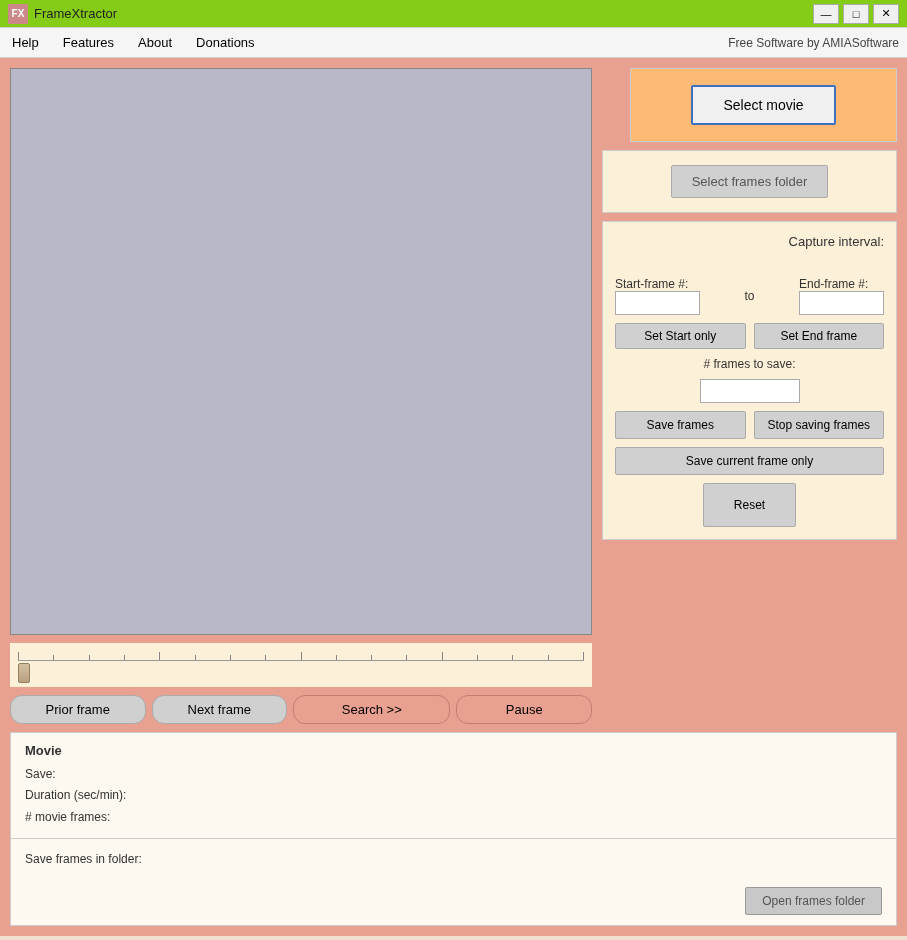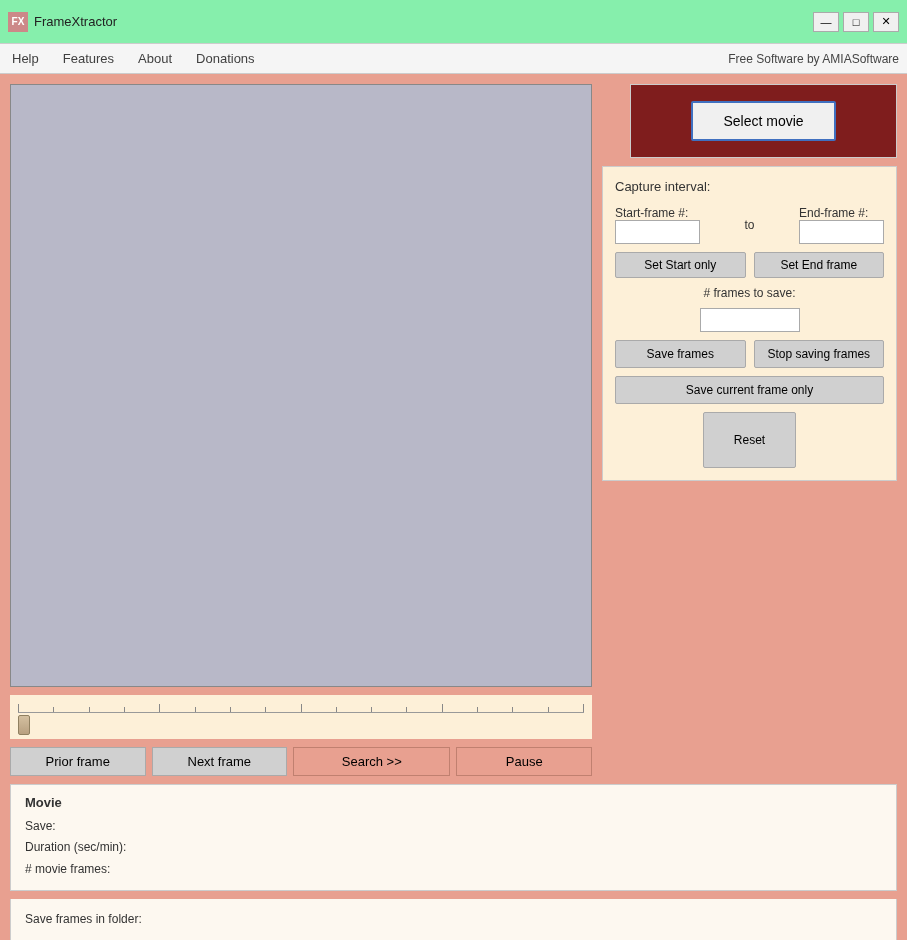--- a/index.html
+++ b/index.html
@@ -1,47 +1,47 @@
 <!DOCTYPE html>
 <html><head>
   <meta charset="utf-8">
   <style>
     * { box-sizing: border-box; margin: 0; padding: 0; font-family: 'Segoe UI', Arial, sans-serif; font-size: 13px; }
     body { width: 907px; height: 940px; background: #f0e0d0; overflow: hidden; }
 
     
     .title-bar {
       display: flex; align-items: center; justify-content: space-between;
-      background: #86efac; padding: 4px 8px; height: 44px;
+      background: #84cc16; padding: 4px 8px; height: 28px;
       border-bottom: 1px solid #ccc;
     }
     .title-bar-left { display: flex; align-items: center; gap: 6px; }
     .app-icon { width: 20px; height: 20px; background: #c88; display: flex; align-items: center; justify-content: center; font-size: 10px; color: white; font-weight: bold; }
     .title-text { font-size: 13px; color: #222; }
     .title-bar-controls { display: flex; gap: 4px; }
     .title-btn { width: 26px; height: 20px; background: #f0f0f0; border: 1px solid #aaa; cursor: pointer; display: flex; align-items: center; justify-content: center; font-size: 11px; }
 
     
     .menu-bar {
       display: flex; align-items: center; justify-content: space-between;
       background: #f5f5f5; padding: 4px 8px; height: 30px;
       border-bottom: 1px solid #ccc;
     }
     .menu-items { display: flex; gap: 16px; }
-    .menu-item { cursor: pointer; color: #404040; padding: 2px 4px; }
+    .menu-item { cursor: pointer; color: #000000; padding: 2px 4px; }
     .menu-right { color: #444; font-size: 12px; }
     .btn {
       padding: 6px 12px; background: #d0d0d0; border: 1px solid #aaa;
-      cursor: pointer; border-radius: 0; white-space: nowrap;
+      cursor: pointer; border-radius: 12px; white-space: nowrap;
     }
     .btn:disabled, .btn.disabled { background: #d8d8d8; color: #888; cursor: default; }
 
     
     .select-movie-panel {
-      background: #7f1d1d; border: 1px solid #ccc; padding: 16px 20px;
+      background: #fdba74; border: 1px solid #ccc; padding: 16px 20px;
       display: flex; align-items: center; justify-content: center; margin-left: 28px;
     }
     .btn-select-movie {
       padding: 10px 30px; background: #f0f0f0; border: 2px solid #4070c0;
       cursor: pointer; font-size: 14px; border-radius: 2px;
     }
 
     
     .select-folder-panel {
       background: #fdf0d8; border: 1px solid #ccc; padding: 14px 12px;
@@ -50,39 +50,39 @@
     .btn-select-folder {
       padding: 8px 20px; background: #d0d0d0; border: 1px solid #aaa;
       cursor: pointer; color: #555; border-radius: 2px;
     }
 
     
     .capture-panel {
       background: #fdf0d8; border: 1px solid #ccc; padding: 12px;
       display: flex; flex-direction: column; gap: 8px;
     }
-    .capture-title { text-align: left; font-weight: normal; color: #333; margin-bottom: 4px; }
+    .capture-title { text-align: right; font-weight: normal; color: #333; margin-bottom: 20px; }
     .frame-range-row { display: flex; align-items: center; gap: 22px; justify-content: space-between; }
     .frame-label { font-size: 12px; color: #333; }
     .frame-input {
       width: 85px; height: 24px; border: 1px solid #aaa; background: white;
       padding: 2px 4px;
     }
     .to-label { font-size: 12px; color: #333; text-align: center; }
     .frame-buttons-row { display: flex; gap: 8px; justify-content: space-between; }
     .btn-frame { padding: 5px 10px; background: #d0d0d0; border: 1px solid #aaa; cursor: pointer; border-radius: 2px; font-size: 12px; flex: 1; }
     .frames-save-label { text-align: center; font-size: 12px; color: #333; }
     .frames-save-input-row { display: flex; justify-content: center; }
     .frames-save-input { width: 100px; height: 24px; border: 1px solid #aaa; background: white; padding: 2px 4px; }
     .save-buttons-row { display: flex; gap: 8px; justify-content: space-between; }
     .btn-save { padding: 6px 2px; background: #d0d0d0; border: 1px solid #aaa; cursor: pointer; border-radius: 2px; font-size: 12px; flex: 1; }
     .save-current-row { display: flex; justify-content: center; }
     .btn-save-current { padding: 6px 29px; background: #d0d0d0; border: 1px solid #aaa; cursor: pointer; border-radius: 2px; font-size: 12px; width: 100%; }
     .reset-row { display: flex; justify-content: center; }
-    .btn-reset { padding: 20px 30px; background: #d0d0d0; border: 1px solid #aaa; cursor: pointer; border-radius: 2px; font-size: 12px; }
+    .btn-reset { padding: 14px 30px; background: #d0d0d0; border: 1px solid #aaa; cursor: pointer; border-radius: 2px; font-size: 12px; }
 
     
     .movie-info-panel {
       background: #fdf8f0; border: 1px solid #ddd; padding: 10px 14px;
     }
     .section-title { font-weight: bold; color: #333; margin-bottom: 6px; font-size: 13px; }
     .info-row { font-size: 12px; color: #333; line-height: 1.8; }
 
     
     .frames-info-panel {
@@ -92,21 +92,21 @@
     .btn-open-folder { padding: 6px 16px; background: #c8c8c8; border: 1px solid #999; cursor: pointer; border-radius: 2px; font-size: 12px; color: #555; }
 
     .full-layout {
       display: flex; flex-direction: column; height: calc(940px - 62px);
       background: #e8a090;
     }
     .top-section {
       display: flex; gap: 10px; padding: 10px 10px 0 10px; flex: 1; min-height: 0;
     }
     .bottom-section {
-      padding: 8px 10px 10px 10px; display: flex; flex-direction: column; gap: 8px;
+      padding: 8px 10px 10px 10px; display: flex; flex-direction: column; gap: 0;
     }
 
     .left-col {
       display: flex; flex-direction: column; gap: 8px; flex: 1; min-width: 0;
     }
     .preview-area {
       flex: 1; min-height: 0; background: #b8b8c8; border: 1px solid #888;
     }
     .scrubber-wrap {
       background: #fdf0d8; padding: 6px 8px; position: relative; height: 44px;
@@ -201,20 +201,23 @@
         <button class="btn btn-pause-main">Pause</button>
       </div>
     </div>
 
     <div class="right-col">
 
       <div class="select-movie-panel">
         <button class="btn-select-movie">Select movie</button>
       </div>
 
+      <div class="select-folder-panel">
+        <button class="btn-select-folder">Select frames folder</button>
+      </div>
 
       <div class="capture-panel">
         <div class="capture-title">Capture interval:</div>
         <div class="frame-range-row">
           <div>
             <div class="frame-label">Start-frame #:</div>
             <input type="text" class="frame-input" style="">
           </div>
           <span class="to-label">to</span>
           <div>
@@ -249,16 +252,19 @@
 
     <div class="movie-info-panel" style="border: 1px solid #ccc;">
       <div class="section-title">Movie</div>
       <div class="info-row">Save:</div>
       <div class="info-row">Duration (sec/min):</div>
       <div class="info-row"># movie frames:</div>
     </div>
 
     <div class="frames-info-panel" style="border: 1px solid #ccc; border-top: none;">
       <div class="info-row">Save frames in folder:</div>
+      <div class="open-folder-row">
+        <button class="btn-open-folder">Open frames folder</button>
+      </div>
     </div>
 
   </div>
 </div>
 
 </body></html>

